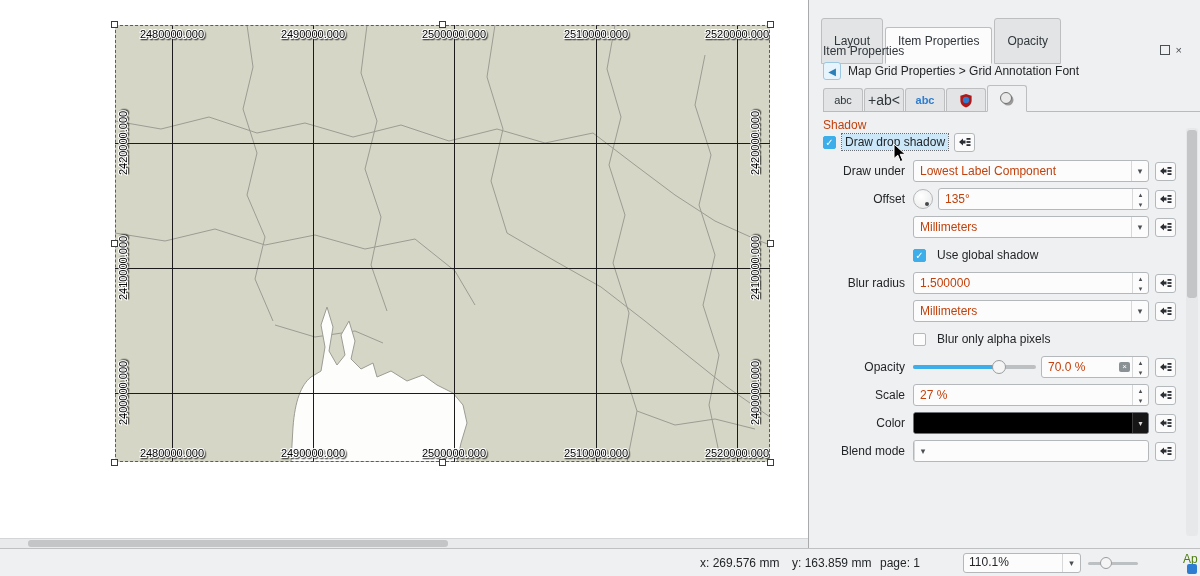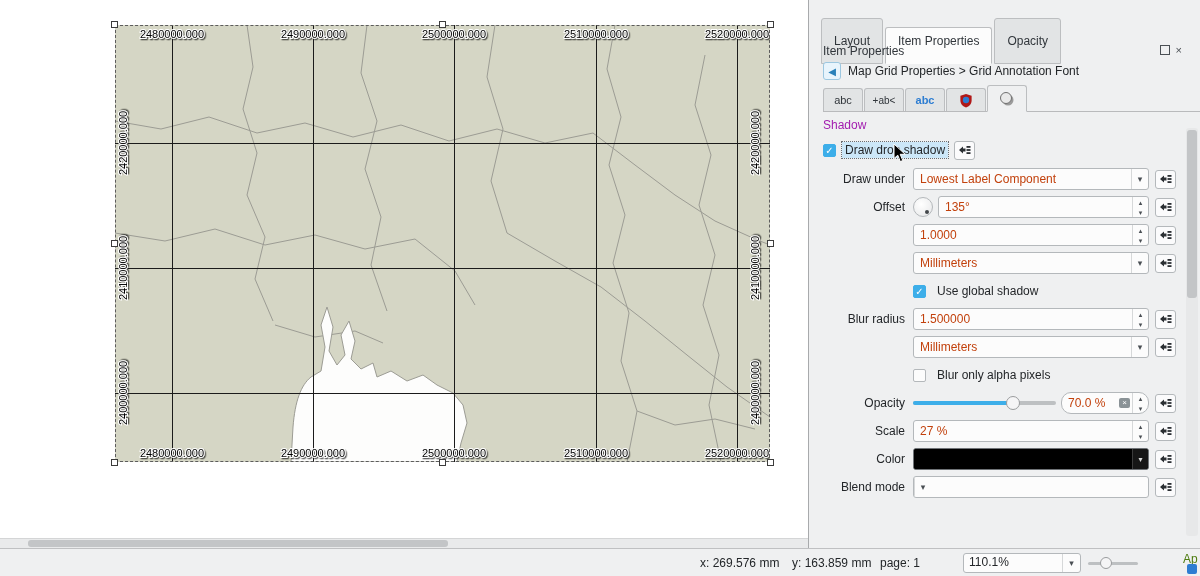--- a/index.html
+++ b/index.html
@@ -32,24 +32,24 @@
   .close-ic{font-size:11px;color:#4a4f54;line-height:8px;}
 
   .breadcrumb-row{position:absolute;left:14px;top:62px;right:12px;height:18px;display:flex;align-items:center;gap:7px;}
   .back-btn{width:18px;height:18px;border:1px solid #9cc7e0;background:#e8f4fc;border-radius:3px;display:flex;align-items:center;justify-content:center;color:#2980b9;font-size:10px;padding:0;}
   .breadcrumb-text{color:#232629;}
 
   .format-tabbar{position:absolute;left:14px;top:86px;right:0;height:25px;border-bottom:1px solid #b9babc;display:flex;align-items:flex-end;}
   .ftab{width:38px;height:22px;border:1px solid #bcbec0;border-bottom:none;background:#e2e4e5;border-radius:3px 3px 0 0;margin-right:1px;display:flex;align-items:center;justify-content:center;font-size:11px;color:#31363b;}
   .ftab.active{background:#eff0f1;height:25px;margin-bottom:-1px;border-bottom:1px solid #eff0f1;}
   .ftab .blue-abc{color:#2d7dd2;font-weight:bold;}
-  .ftab .fmt{font-size:10px;letter-spacing:0;}
+  .ftab .fmt{font-size:14px;letter-spacing:0;}
 
   .panel-content{position:absolute;left:14px;top:118px;right:24px;}
-  .section-title{margin:0 0 8px 0;color:#a21caf;}
+  .section-title{margin:0 0 0 0;color:#c2410c;}
   .check-row{display:flex;align-items:center;height:20px;margin-bottom:8px;}
   .checkbox{width:13px;height:13px;box-sizing:border-box;border:1px solid #b4b8bb;background:#fcfcfc;border-radius:2px;display:inline-flex;align-items:center;justify-content:center;font-size:10px;color:#fff;flex:none;}
   .checkbox.checked{background:#3daee9;border-color:#3daee9;}
   .check-label{margin-left:6px;color:#232629;}
   .check-label.focused{background:#cce7f8;outline:1px dotted #6a6e72;padding:1px 3px;}
 
   .prop-row{display:flex;align-items:center;height:22px;margin-bottom:6px;}
   .prop-label{width:82px;padding-right:8px;text-align:right;flex:none;color:#232629;}
   .prop-ctl{flex:1;display:flex;align-items:center;gap:5px;min-width:0;}
   .ovr{width:21px;height:19px;margin-left:6px;flex:none;border:1px solid #b4b8bb;background:#fbfbfc;border-radius:3px;display:flex;align-items:center;justify-content:center;padding:0;}
@@ -62,21 +62,21 @@
   .clear-ic{flex:none;background:#8a9296;color:#fff;border-radius:2px;font-size:8px;line-height:10px;padding:0 3px;margin-right:2px;}
 
   .dial{width:20px;height:20px;flex:none;border-radius:50%;background:radial-gradient(circle at 40% 35%,#ffffff,#e6e7e8);border:1px solid #b4b8bb;position:relative;box-sizing:border-box;}
   .dial-dot{position:absolute;left:11px;top:12px;width:4px;height:4px;border-radius:50%;background:#44484c;}
 
   .slider{position:relative;flex:1;height:22px;min-width:0;}
   .slider-track{position:absolute;left:0;right:0;top:9px;height:4px;background:#bdc0c2;border-radius:2px;}
   .slider-fill{position:absolute;left:0;width:70%;top:9px;height:4px;background:#3daee9;border-radius:2px;}
   .slider-handle{position:absolute;left:calc(70% - 7px);top:4px;width:14px;height:14px;border-radius:50%;background:#f5f5f6;border:1px solid #9a9c9e;box-sizing:border-box;}
 
-  .opacity-spin{flex:none;width:88px;border-radius:10px;}
+  .opacity-spin{flex:none;width:108px;}
   .color-btn{flex:1;height:22px;box-sizing:border-box;border:1px solid #6f7377;border-radius:3px;display:flex;overflow:hidden;background:#000;}
   .color-swatch{flex:1;background:#000;}
   .color-arrow{width:15px;display:flex;align-items:center;justify-content:center;background:#161616;border-left:1px solid #3c3c3c;color:#d8d8d8;font-size:8px;}
 
   
   .statusbar{position:absolute;left:0;top:548px;width:1200px;height:28px;background:#eff0f1;border-top:1px solid #bfc0c2;box-sizing:border-box;}
   .st-text{position:absolute;top:7px;color:#232629;}
   .zoom-combo{position:absolute;left:963px;top:4px;width:118px;height:20px;border:1px solid #b4b8bb;background:#fcfcfc;border-radius:3px;display:flex;box-sizing:border-box;gap:9px;}
   .zoom-value{flex:1;padding:1px 5px;color:#232629;}
   .zoom-arrow{width:17px;display:flex;align-items:center;justify-content:center;border-left:1px solid #d6d8d9;color:#4a4f54;font-size:9px;}
@@ -260,40 +260,20 @@
         <button class="ovr">
           <svg width="12" height="10" viewBox="0 0 12 10">
               <path d="M0 5 L4 1.5 V3.4 H6.5 V6.6 H4 V8.5 Z" fill="#2b2f33"></path>
               <rect x="7.5" y="1" width="4" height="1.8" fill="#2b2f33"></rect>
               <rect x="7.5" y="4.1" width="4" height="1.8" fill="#2b2f33"></rect>
               <rect x="7.5" y="7.2" width="4" height="1.8" fill="#2b2f33"></rect>
             </svg>
         </button>
       </div>
 
-      <div class="prop-row">
-        <span class="prop-label"></span>
-        <div class="prop-ctl">
-          <div class="spinbox">
-            <span class="spin-value">1.0000</span>
-            <span class="spin-arrows">
-                <span class="spin-up">▴</span>
-                <span class="spin-down">▾</span>
-              </span>
-          </div>
-        </div>
-        <button class="ovr">
-          <svg width="12" height="10" viewBox="0 0 12 10">
-              <path d="M0 5 L4 1.5 V3.4 H6.5 V6.6 H4 V8.5 Z" fill="#2b2f33"></path>
-              <rect x="7.5" y="1" width="4" height="1.8" fill="#2b2f33"></rect>
-              <rect x="7.5" y="4.1" width="4" height="1.8" fill="#2b2f33"></rect>
-              <rect x="7.5" y="7.2" width="4" height="1.8" fill="#2b2f33"></rect>
-            </svg>
-        </button>
-      </div>
 
       <div class="prop-row">
         <span class="prop-label"></span>
         <div class="prop-ctl">
           <div class="combo">
             <span class="combo-text">Millimeters</span>
             <span class="combo-arrow">▾</span>
           </div>
         </div>
         <button class="ovr">

